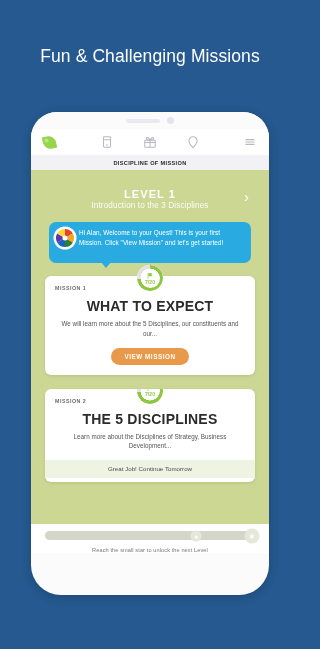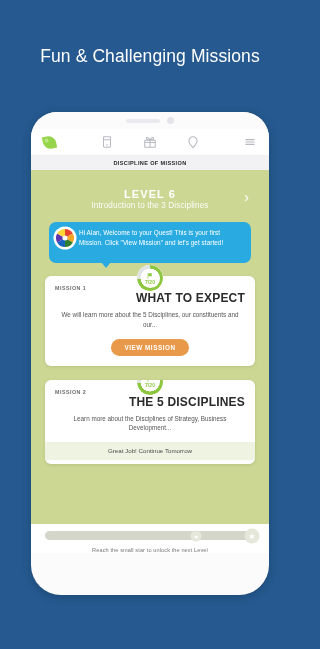--- a/index.html
+++ b/index.html
@@ -122,22 +122,22 @@
     margin-top:13px; position:relative;
     box-shadow:0 1px 3px rgba(80,90,40,.16);
     padding:9px 10px 10px;
   }
   .card.second { margin-top:14px; padding-bottom:4px; overflow:hidden; }
   .mission-label {
     font-size:5.3px; font-weight:600; letter-spacing:.5px;
     color:#6d6d6d;
   }
   .card-title {
-    text-align:right; font-size:12px; font-weight:700;
-    color:#2b2b2b; letter-spacing:.2px;
+    text-align:center; font-size:14px; font-weight:700;
+    color:#2b2b2b; margin-top:7px; letter-spacing:.2px;
   }
   .card-desc {
     text-align:center; font-size:6.3px; line-height:1.55;
     color:#555; margin-top:5px; padding:0 2px;
   }
   .cta-row { display:flex; justify-content:center; margin-top:9px; }
   .cta {
     background:#e8994a; color:#ffffff;
     border:none; border-radius:11px;
     font-family:inherit;
@@ -237,21 +237,21 @@
     </div>
   </div>
 
   <div class="sectionbar">
     <span>DISCIPLINE OF MISSION</span>
   </div>
 
   <div class="appbody">
 
     <div class="level-head">
-      <div class="level-title">LEVEL 6</div>
+      <div class="level-title">LEVEL 1</div>
       <div class="level-sub">Introduction to the 3 Disciplines</div>
       <span class="level-chev">›</span>
     </div>
 
     <div class="bubble-wrap">
       <div class="bubble">
         <div class="avatar">
           <svg width="20" height="20" viewBox="0 0 40 40">
             <circle cx="20" cy="20" r="20" fill="#ffffff"></circle>
             <g transform="translate(20,20)">

